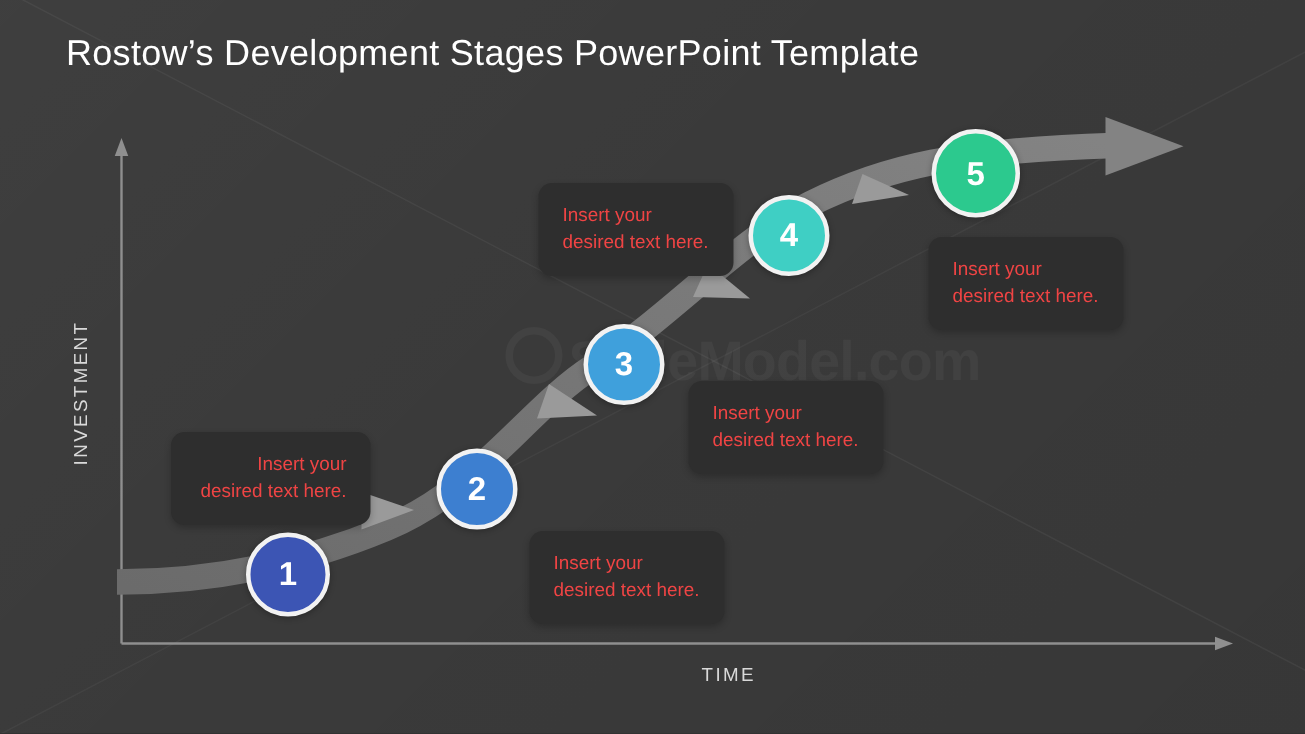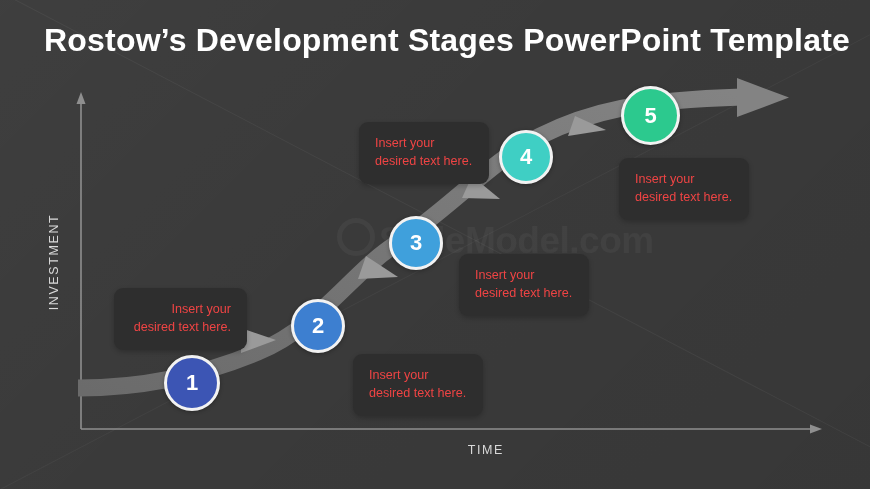--- a/index.html
+++ b/index.html
@@ -41,22 +41,22 @@
     background: rgba(255,255,255,0.045);
     transform: rotate(-27.6deg);
     transform-origin: 0 0;
     pointer-events: none;
   }
 
   #title {
     position: absolute;
     left: 44px;
     top: 22px;
-    font-size: 32px;
-    font-weight: 700;
+    font-size: 24px;
+    font-weight: 400;
     letter-spacing: 0.2px;
     color: #ffffff;
     white-space: nowrap;
   }
 
   
   #watermark {
     position: absolute;
     left: 337px;
     top: 218px;

